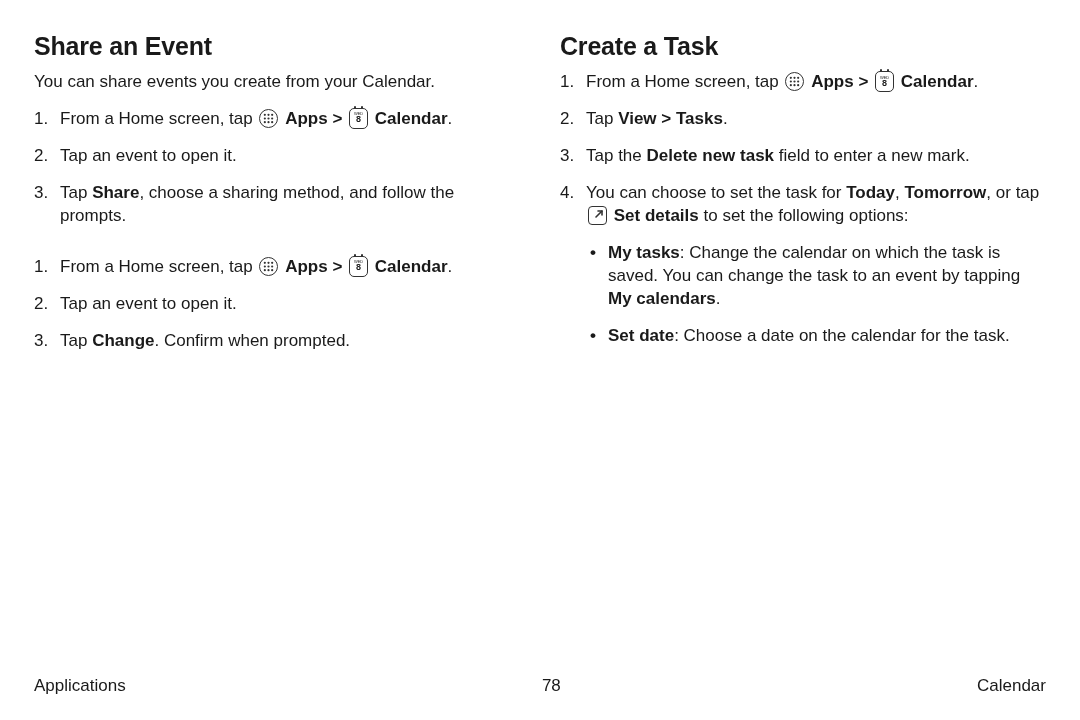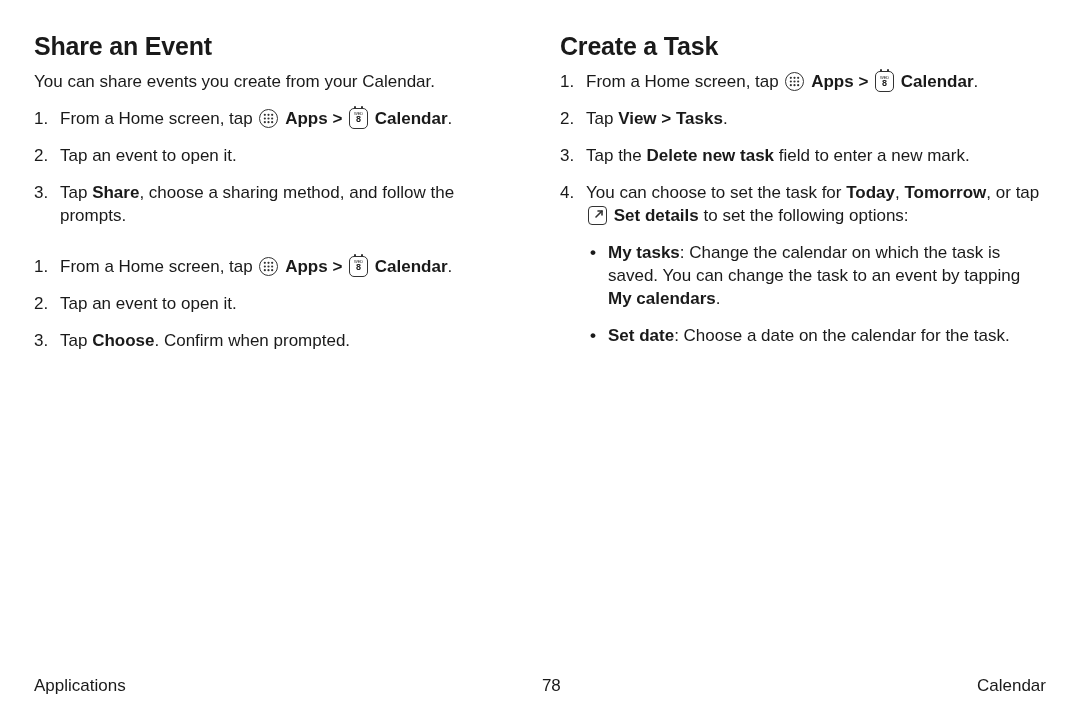--- a/index.html
+++ b/index.html
@@ -189,21 +189,21 @@
           </span>
           <b>Apps</b><b> &gt; </b>
           <span class="inline-icon cal-icon">
               <span class="d">WED</span>
               <span class="n">8</span>
             </span>
           <b>Calendar</b><span>.</span>
         </li>
         <li>Tap an event to open it.</li>
         <li>
-          <span>Tap </span><b>Choose</b><span>. Confirm when prompted.</span>
+          <span>Tap </span><b>Change</b><span>. Confirm when prompted.</span>
         </li>
       </ol>
     </div>
 
   </div>
 
   <div class="col">
     <div class="section">
       <h2>Create a Task</h2>
       <ol>

